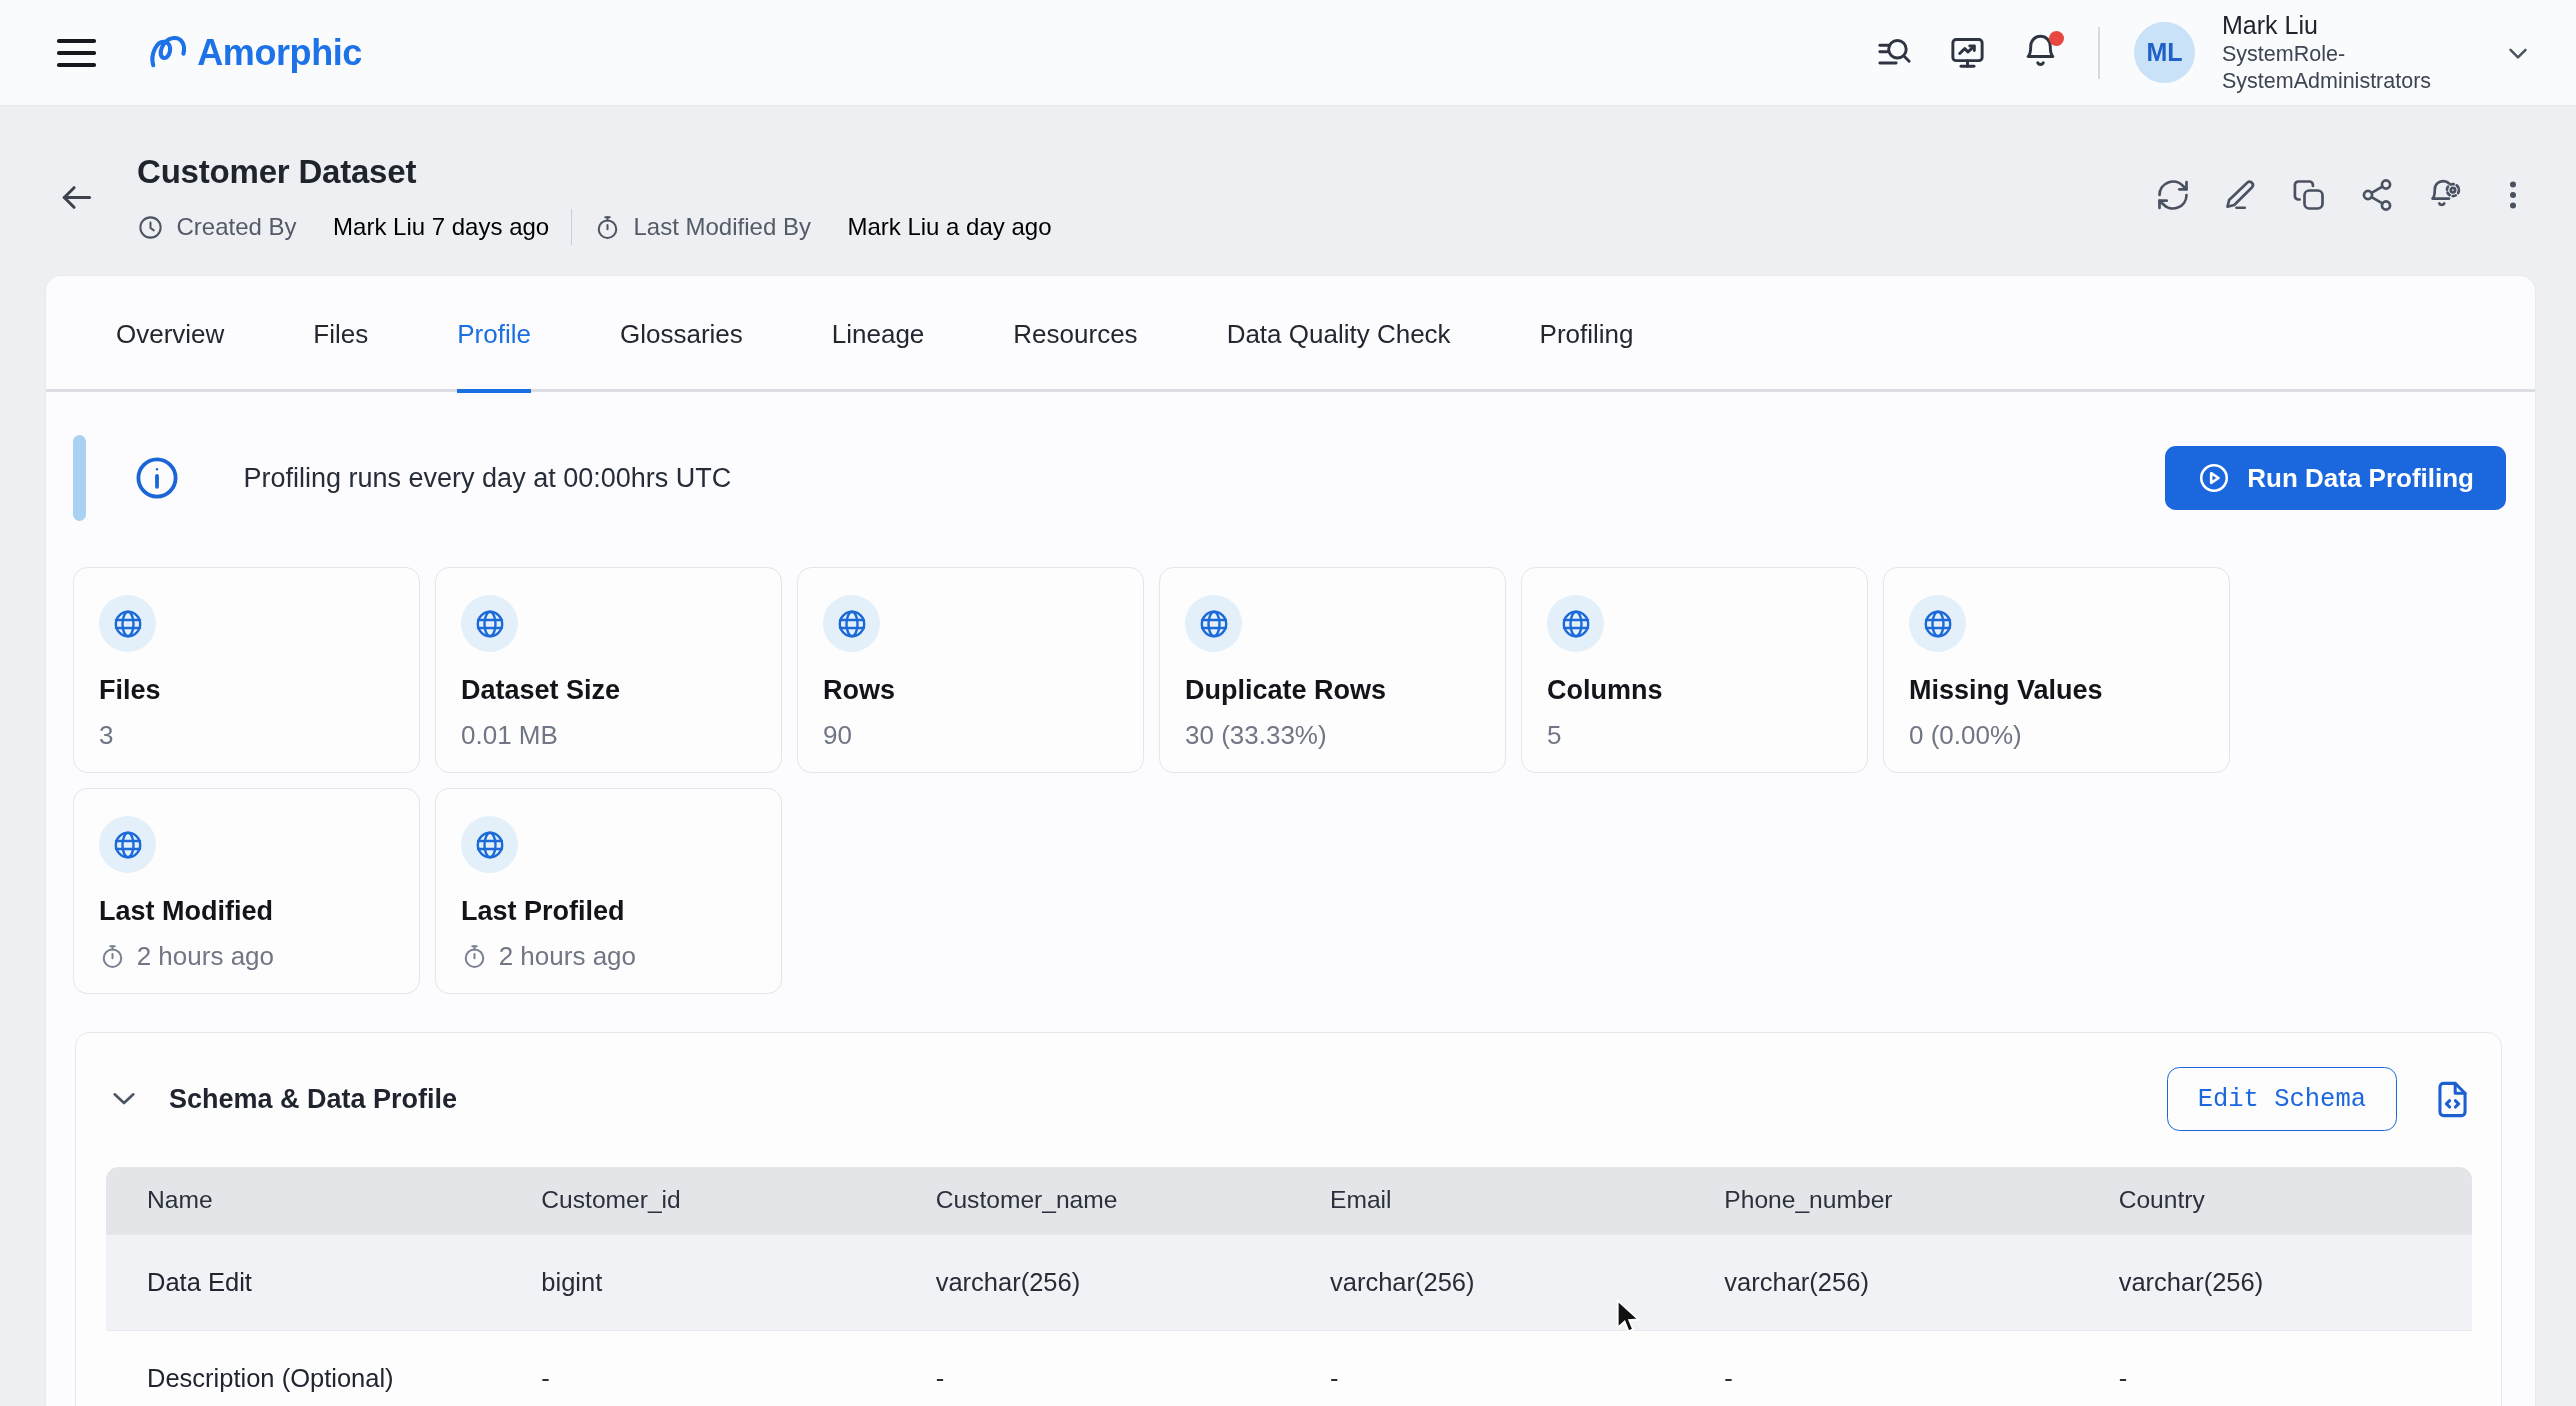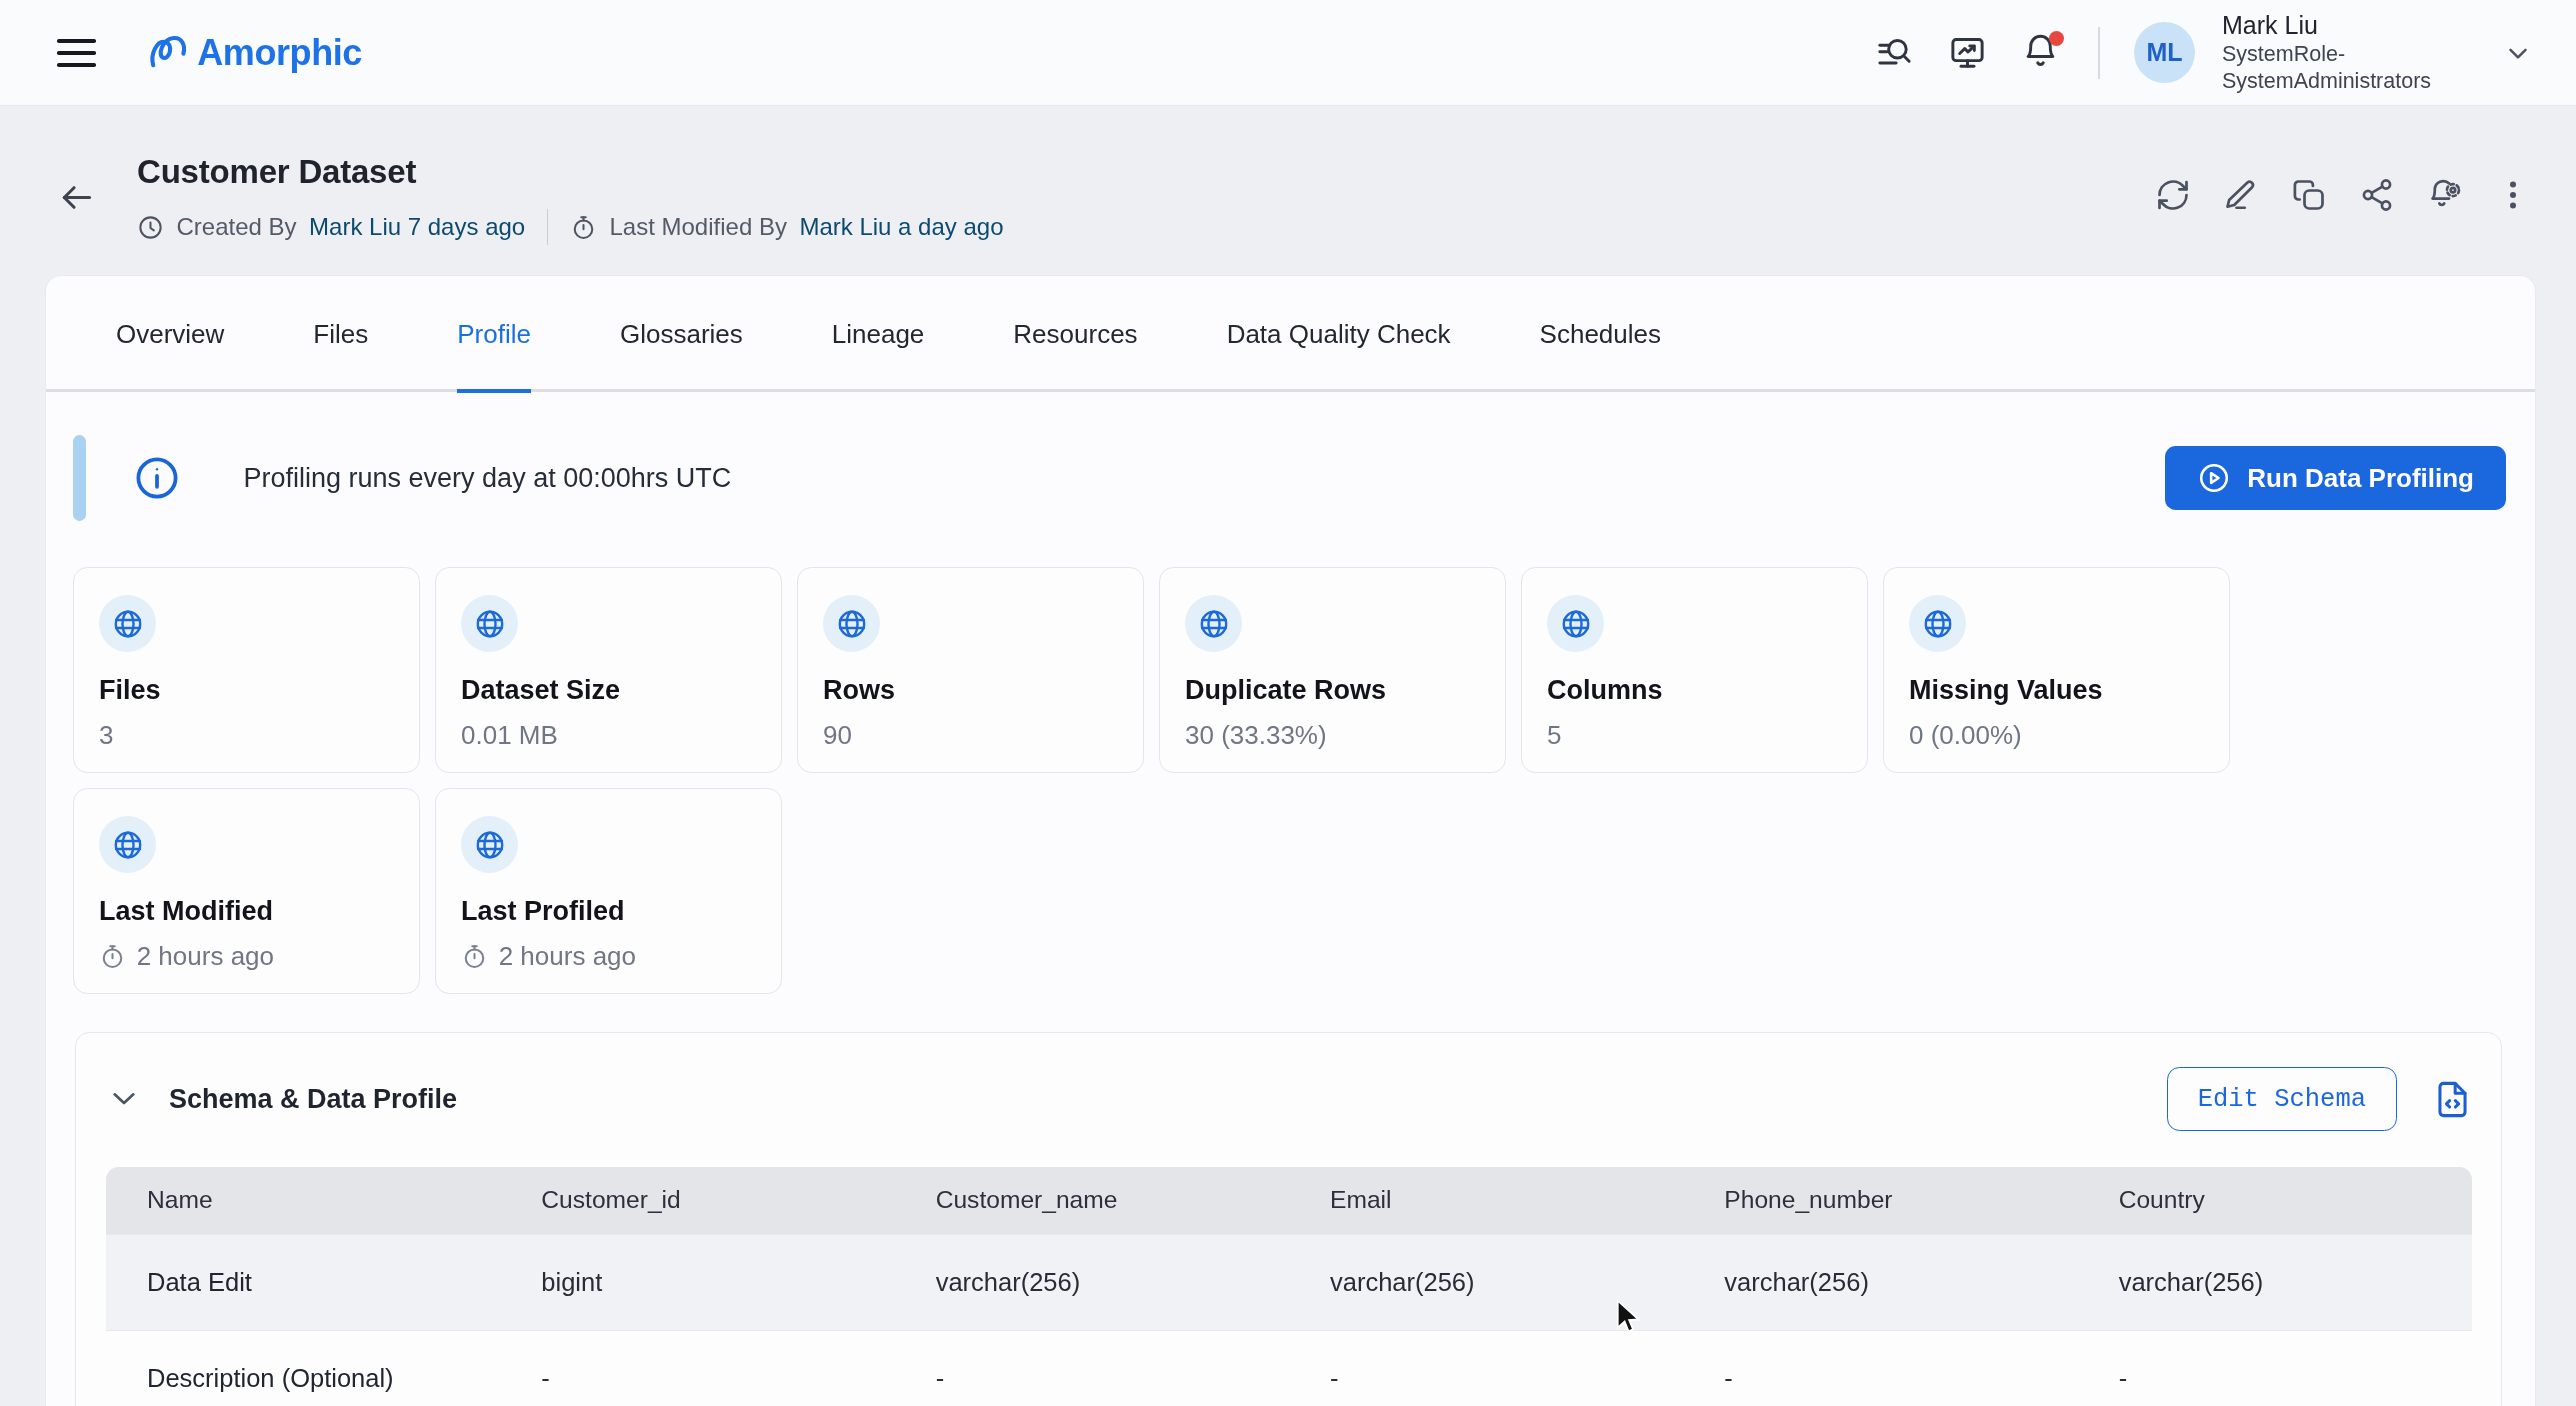--- a/index.html
+++ b/index.html
@@ -36,21 +36,21 @@
     border-radius:50%; background:#e8473f; }
 
   
   .page-header { display:flex; padding:47px 41px 0 57px; align-items:flex-start; }
   .back-btn { color:#3c434f; margin-top:25px; }
   .title-block { margin-left:41px; }
   .page-title { font-size:33px; font-weight:700; color:#1e232c; letter-spacing:-0.2px; }
   .meta-row { display:flex; align-items:center; gap:12.5px; margin-top:18px;
     font-size:24px; color:#545b68; }
   .meta-row .ico { color:#4d5462; }
-  .meta-strong { color:#0c4a6e; font-weight:500; }
+  .meta-strong { color:#000000; font-weight:500;margin-left:24px; }
   .meta-divider { width:1.8px; height:36px; background:#c9cdd4; margin:0 9px; }
   .header-actions { margin-left:auto; display:flex; align-items:center; gap:23px; margin-top:19.7px; }
   .action-btn { color:#4a5160; padding:4.5px; }
 
   
   .main-card {
     margin:30px 40px 0 45px; width:2491px; height:1252px;
     background:#fcfcfe; border:0.9px solid #e8eaef;
     border-radius:16px 16px 0 0; border-bottom:none;
   }
@@ -266,21 +266,21 @@
 <section class="main-card">
 
   <nav class="tab-bar">
       <button class="tab">Overview</button>
       <button class="tab">Files</button>
       <button class="tab active">Profile</button>
       <button class="tab">Glossaries</button>
       <button class="tab">Lineage</button>
       <button class="tab">Resources</button>
       <button class="tab">Data Quality Check</button>
-      <button class="tab">Schedules</button>
+      <button class="tab">Profiling</button>
     </nav>
 
   <div class="banner">
     <div class="banner-accent"></div>
     <span class="banner-info-icon">
       <svg width="48" height="48" viewBox="0 0 24 24" fill="none" stroke="currentColor" stroke-width="1.9" stroke-linecap="round">
         <circle cx="12" cy="12" r="9.3"></circle>
           <line x1="12" y1="11" x2="12" y2="16.4"></line>
         <circle cx="12" cy="7.6" r="0.6" fill="currentColor" stroke="none"></circle>
       </svg>

